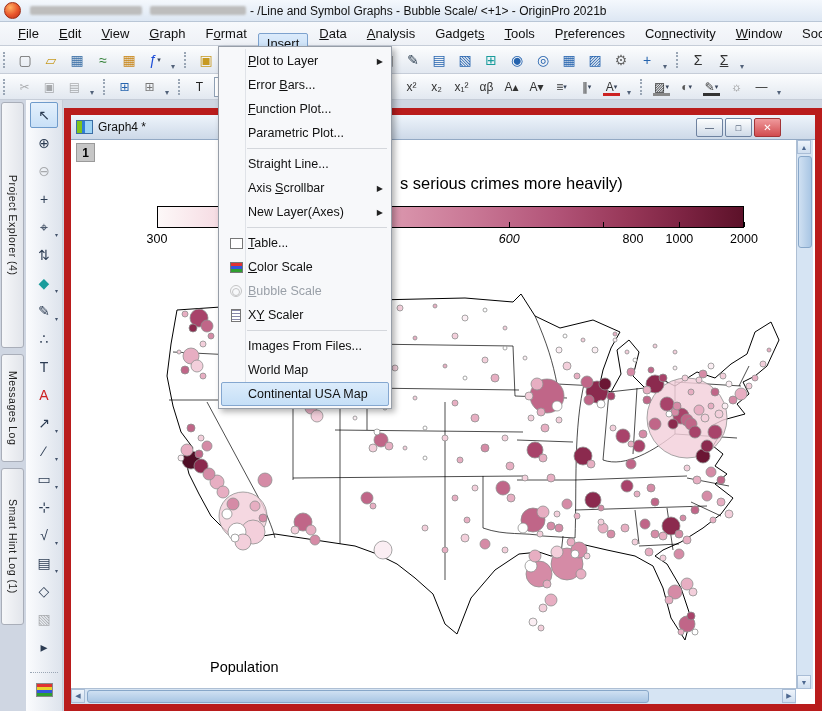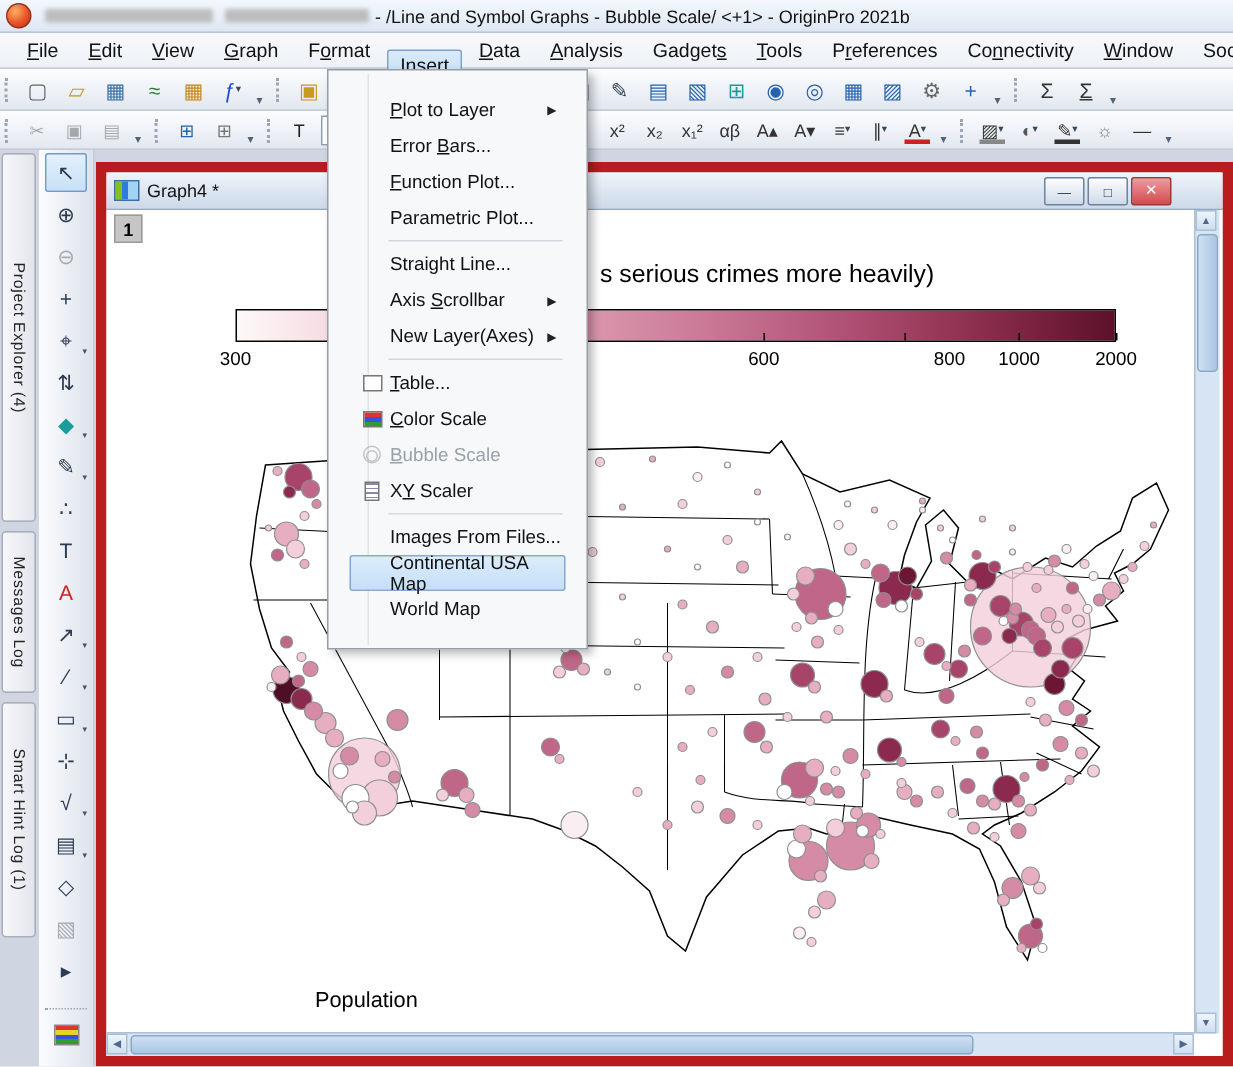--- a/index.html
+++ b/index.html
@@ -87,21 +87,21 @@
   #graphtitle{left:329px;top:34px;font-size:16.5px;color:#000;white-space:nowrap;}
   #cbar{left:86px;top:66px;width:587px;height:22px;border:1px solid #000;box-sizing:border-box;
     background:linear-gradient(to right,#fdf8f8 0%,#f6dde4 10%,#ecc0cd 22%,#dd9bb1 38%,#c97795 54%,#b25478 68%,#983859 80%,#7c2342 90%,#5c1129 100%);}
   .cmark{position:absolute;bottom:0;width:1px;height:5px;background:#000;}
   .ctick{position:absolute;top:92px;transform:translateX(-50%);font-size:12.5px;color:#000;}
   #legendblk{left:131px;top:431px;width:170px;height:90px;}
   #popl{left:139px;top:519px;font-size:14.5px;color:#000;}
   svg text{font-family:"Liberation Sans","DejaVu Sans",sans-serif;}
   
   #insmenu{left:218px;top:46px;width:174px;background:#f7f8fa;border:1px solid #979ea8;
-    box-shadow:3px 3px 6px rgba(0,0,0,.3);padding:14px;box-sizing:border-box;z-index:50;}
+    box-shadow:3px 3px 6px rgba(0,0,0,.3);padding:2px;box-sizing:border-box;z-index:50;}
   .mrow{position:relative;display:flex;align-items:center;height:22px;padding-left:2px;
     border:1px solid transparent;border-radius:2px;color:#111;font-size:12.5px;}
   .mrow.hl{background:linear-gradient(#dcecfb,#c5dff7);border-color:#84a7d0;}
   .mrow.dis{color:#9aa0a8;}
   .mic{width:24px;flex:0 0 24px;display:flex;align-items:center;justify-content:center;}
   .marrow{position:absolute;right:5px;font-size:8px;color:#222;}
   .msep{height:1px;background:#d4d7dc;margin:3px 2px 3px 26px;}
   .gutterline{position:absolute;left:26px;top:2px;bottom:2px;width:1px;background:#e0e3e8;}
   .icon-table{width:13px;height:11px;border:1px solid #777;box-sizing:border-box;
     background:linear-gradient(#fff,#fff) padding-box,
@@ -438,21 +438,21 @@
     <div id="layerbadge" class="abs">1</div>
     <div id="graphtitle" class="abs">s serious crimes more heavily)</div>
     <div id="cbar" class="abs">
         <span class="cmark" style="left: 351.2px;"></span>
         <span class="cmark" style="left: 445.12px;"></span>
         <span class="cmark" style="left: 521.43px;"></span>
         <span class="cmark" style="left: 586px;"></span>
       </div>
     <div id="ticksrow">
         <span class="ctick" style="left: 86px;">300</span>
-        <span class="ctick" style="left: 438.2px;">600</span>
+        <span class="ctick" style="left: 438.2px; font-style: italic;">600</span>
         <span class="ctick" style="left: 562px;">800</span>
         <span class="ctick" style="left: 608.43px;">1000</span>
         <span class="ctick" style="left: 673px;">2000</span>
       </div>
     <div id="mapwrap" class="abs" style="left:44px;top:148px;width:684px;height:385px;"><svg viewBox="0 0 684 385" width="684" height="385">
           <path d="M62,22 L150,16 L260,12 L350,10 L398,14 L406,6 L420,28 L445,40 L478,32 L505,44 L496,60 L488,82 L484,100 L496,104 L506,86 L502,62 L514,52 L524,64 L518,88 L530,100 L544,90 L560,98 L582,84 L600,90 L616,76 L632,66 L640,44 L656,34 L664,52 L652,78 L640,88 L628,94 L634,106 L622,116 L630,126 L608,132 L596,138 L604,148 L598,158 L608,166 L600,178 L612,186 L600,196 L618,210 L606,226 L588,240 L566,254 L548,262 L540,268 L552,276 L566,300 L576,330 L570,352 L556,330 L548,300 L538,278 L520,268 L492,262 L466,256 L448,266 L436,268 L424,264 L404,266 L380,282 L356,310 L342,346 L330,336 L318,306 L300,290 L282,276 L262,266 L240,258 L200,252 L160,246 L122,252 L108,240 L96,228 L84,206 L74,186 L70,170 L78,160 L66,144 L58,118 L52,88 L56,56 Z" fill="#fff" stroke="#000" stroke-width="1"></path>
           <path d="M58,64 L138,68" fill="none" stroke="#000" stroke-width="0.7"></path>
           <path d="M138,18 L138,68 L132,112" fill="none" stroke="#000" stroke-width="0.7"></path>
           <path d="M54,112 L178,112" fill="none" stroke="#000" stroke-width="0.7"></path>
           <path d="M92,114 L148,218" fill="none" stroke="#000" stroke-width="0.7"></path>
@@ -799,21 +799,21 @@
       <span class="mic">
         <span class="icon-xyscaler"></span>
       </span>
       <span><span>X</span><span style="text-decoration: underline;">Y</span><span> </span><span>S</span><span>c</span><span>a</span><span>l</span><span>e</span><span>r</span></span>
     </div>
     <div class="msep"></div>
     <div class="mrow">
       <span class="mic"></span>
       <span><span>I</span><span>m</span><span>a</span><span style="text-decoration: underline;">g</span><span>e</span><span>s</span><span> </span><span>F</span><span>r</span><span>o</span><span>m</span><span> </span><span>F</span><span>i</span><span>l</span><span>e</span><span>s</span><span>.</span><span>.</span><span>.</span></span>
     </div>
+    <div class="mrow">
+      <span class="mic"></span>
+      <span><span>W</span><span>o</span><span>r</span><span>l</span><span>d</span><span> </span><span>M</span><span>a</span><span>p</span></span>
+    </div>
     <div class="mrow hl">
       <span class="mic"></span>
       <span><span>C</span><span>o</span><span>n</span><span>t</span><span>i</span><span>n</span><span>e</span><span>n</span><span>t</span><span>a</span><span>l</span><span> </span><span>U</span><span>S</span><span>A</span><span> </span><span>M</span><span>a</span><span>p</span></span>
-    </div>
-    <div class="mrow">
-      <span class="mic"></span>
-      <span><span>W</span><span>o</span><span>r</span><span>l</span><span>d</span><span> </span><span>M</span><span>a</span><span>p</span></span>
     </div>
   </div>
 
 </body></html>

